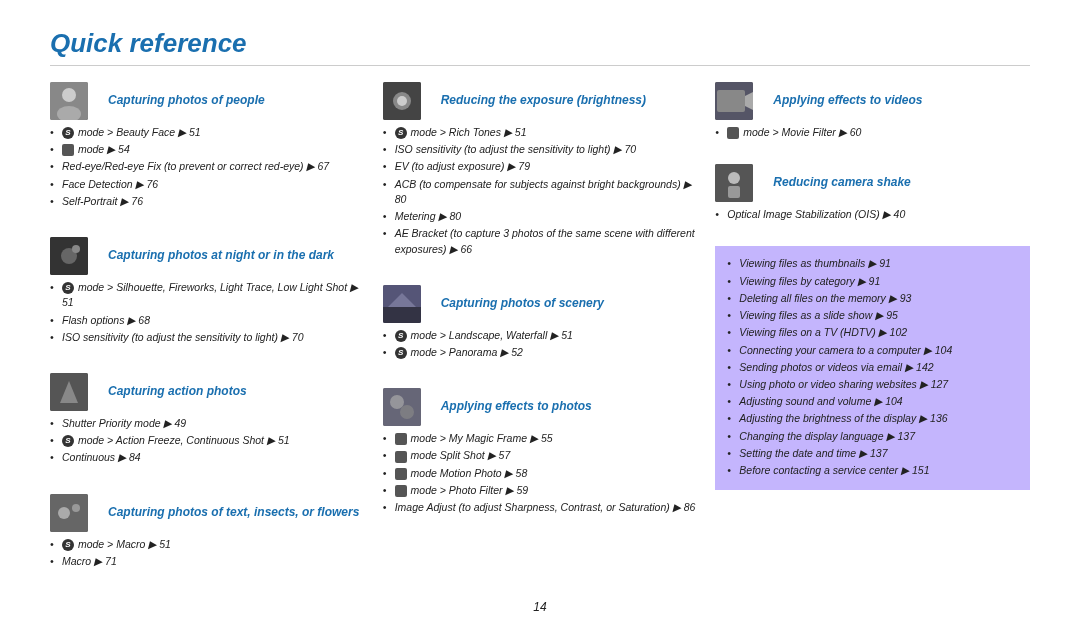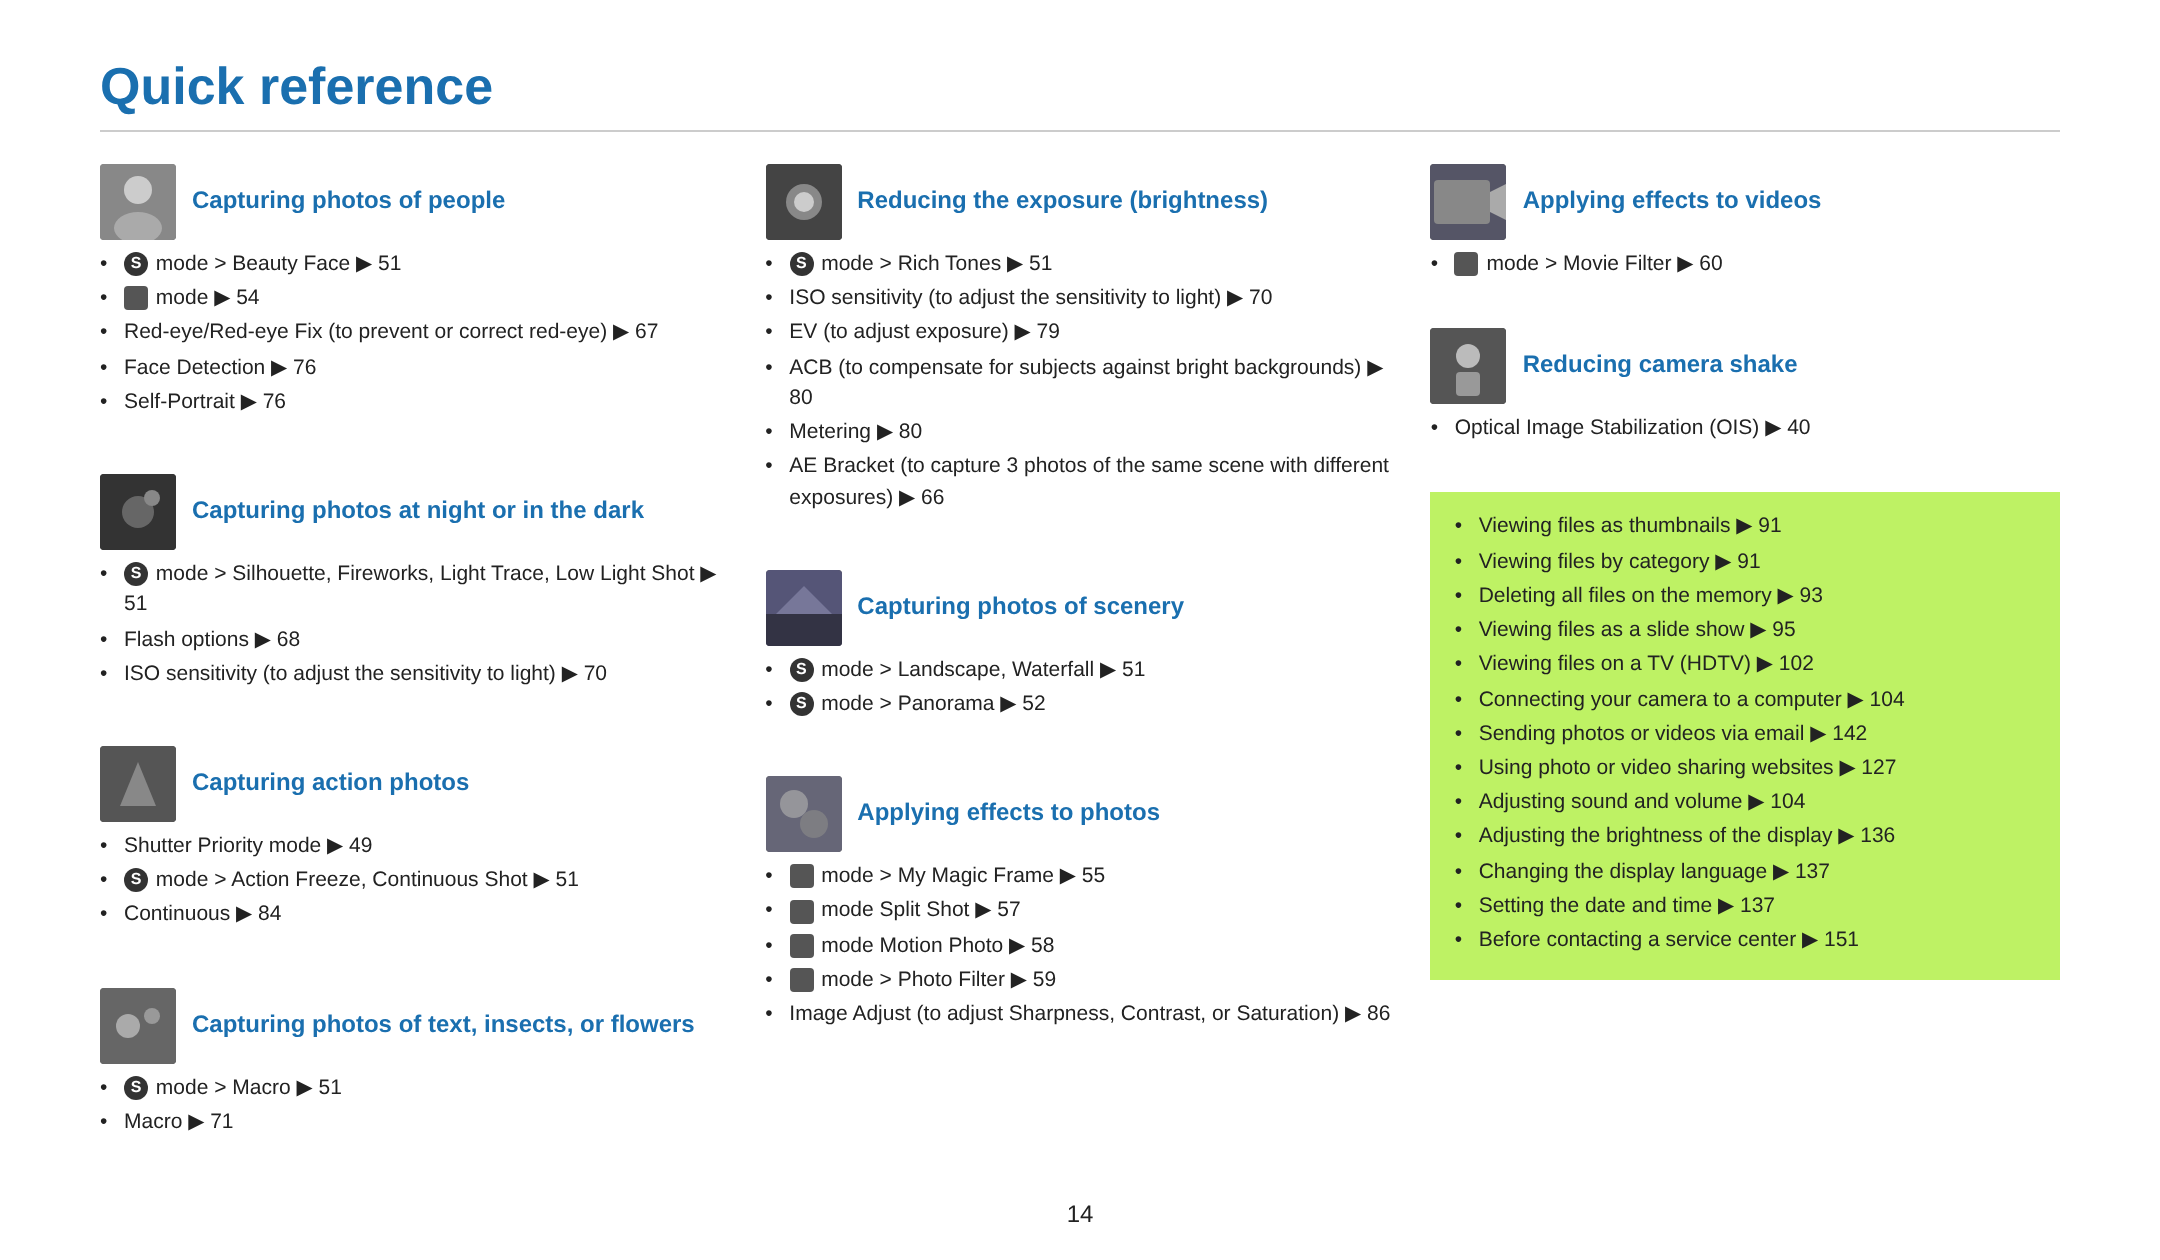--- a/index.html
+++ b/index.html
@@ -9,20 +9,21 @@
       background: #fff;
       font-family: 'Arial', sans-serif;
       font-size: 11px;
       color: #222;
       overflow: hidden;
     }
     .page {
       padding: 28px 50px 10px 50px;
       position: relative;
       height: 100%;
+      font-style: italic;
     }
     .page-title {
       font-size: 26px;
       font-weight: bold;
       color: #1a6faf;
       margin-bottom: 6px;
     }
     .divider {
       border: none;
       border-top: 1.5px solid #ccc;
@@ -40,21 +41,21 @@
     }
     .col-right {
       flex: 1;
       display: flex;
       flex-direction: column;
       gap: 10px;
     }
     .section-header {
       display: flex;
       align-items: center;
-      gap: 8px;
+      gap: 20px;
       margin-bottom: 5px;
     }
     .section-title {
       font-size: 12px;
       font-weight: bold;
       color: #1a6faf;
       line-height: 1.3;
     }
     .thumb {
       width: 38px;
@@ -113,21 +114,21 @@
       height: 12px;
       background: #555;
       border-radius: 2px;
       vertical-align: middle;
       margin-right: 1px;
     }
     .section-block {
       margin-bottom: 12px;
     }
     .right-box {
-      background: #bef264;
+      background: #c4b5fd;
       border: none;
       padding: 10px 12px;
       font-size: 10.5px;
     }
     .right-box ul li {
       margin-bottom: 2px;
     }
     .page-num {
       position: absolute;
       bottom: 16px;

